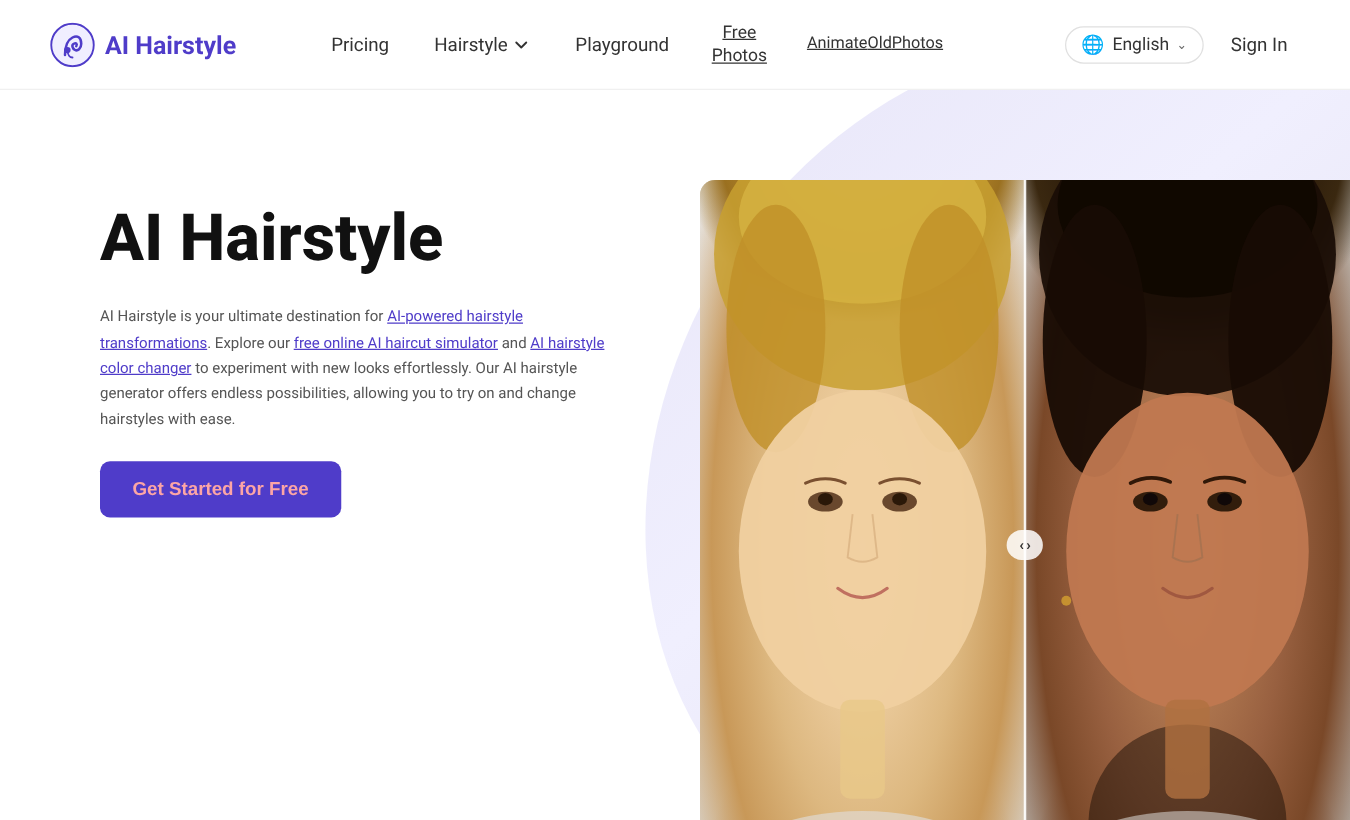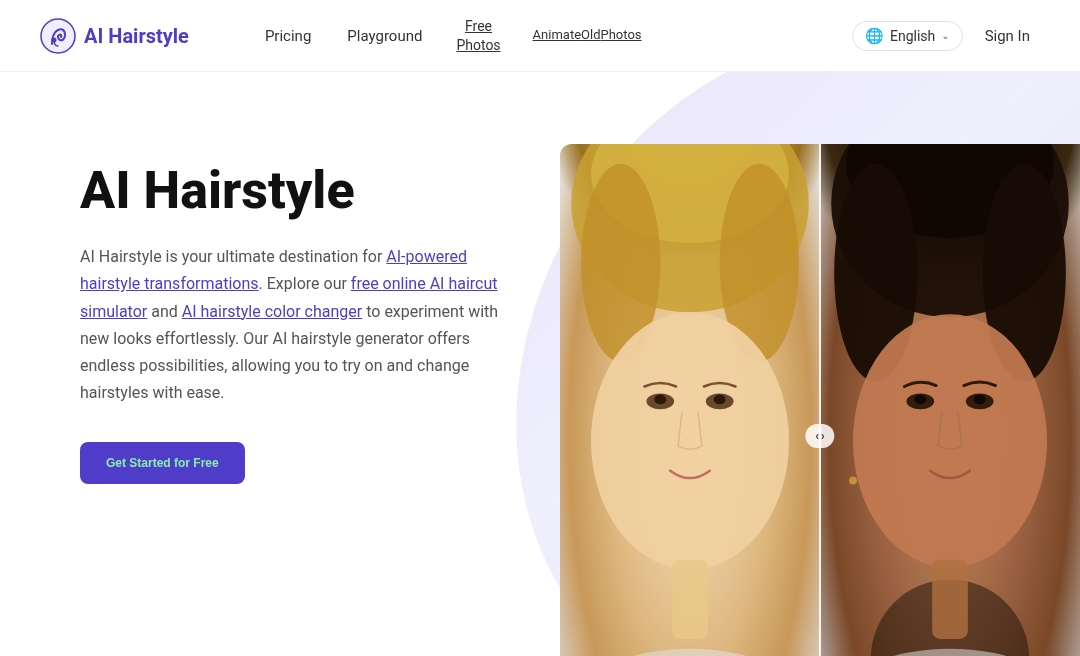--- a/index.html
+++ b/index.html
@@ -151,37 +151,37 @@
       z-index: 2;
     }
     .hero-title {
       font-size: 52px;
       font-weight: 800;
       color: #111;
       line-height: 1.1;
       margin-bottom: 24px;
     }
     .hero-description {
-      font-size: 16px;
+      font-size: 12px;
       line-height: 1.7;
       color: #555;
       max-width: 430px;
-      margin-bottom: 36px;
+      margin-bottom: 24px;
     }
     .hero-description a {
       color: #4f3cc9;
       text-decoration: underline;
     }
     .cta-btn {
       background: #4f3cc9;
-      color: #86efac;
+      color: #fca5a5;
       border: none;
       border-radius: 8px;
       padding: 14px 26px;
-      font-size: 12px;
+      font-size: 15px;
       font-weight: 600;
       cursor: pointer;
       display: inline-block;
     }
 
     
     .hero-image-area {
       position: absolute;
       right: 0;
       top: 72px;
@@ -279,20 +279,26 @@
       <circle cx="18" cy="18" r="17" stroke="#4f3cc9" stroke-width="1.5" fill="#f0eeff"></circle>
       <path d="M12 26 C12 18 14 14 18 12 C22 10 25 12 25 17 C25 21 22 23 20 22 C18 21 17 18 19 17 C21 16 22 17 21 19" stroke="#4f3cc9" stroke-width="2" fill="none" stroke-linecap="round"></path>
       <circle cx="14" cy="22" r="2.5" fill="#4f3cc9"></circle>
       <path d="M14 22 C14 26 16 28 18 28" stroke="#4f3cc9" stroke-width="1.5" fill="none" stroke-linecap="round"></path>
     </svg>
     <span class="logo-text">AI Hairstyle</span>
   </a>
 
   <div class="nav-links">
     <a class="nav-link" href="#">Pricing</a>
+    <a class="nav-link nav-link-dropdown" href="#">
+      <span>Hairstyle</span>
+      <svg class="chevron-down" viewBox="0 0 14 14" fill="none">
+        <path d="M3 5 L7 9 L11 5" stroke="#333" stroke-width="1.5" stroke-linecap="round" stroke-linejoin="round"></path>
+      </svg>
+    </a>
     <a class="nav-link" href="#">Playground</a>
     <a class="nav-free-tools" href="#">
       <span>Free</span>
       <span>Photos</span>
     </a>
     <a class="nav-animate" href="#">
       <span>Animate</span>
       <span>Old</span>
       <span>Photos</span>
     </a>

